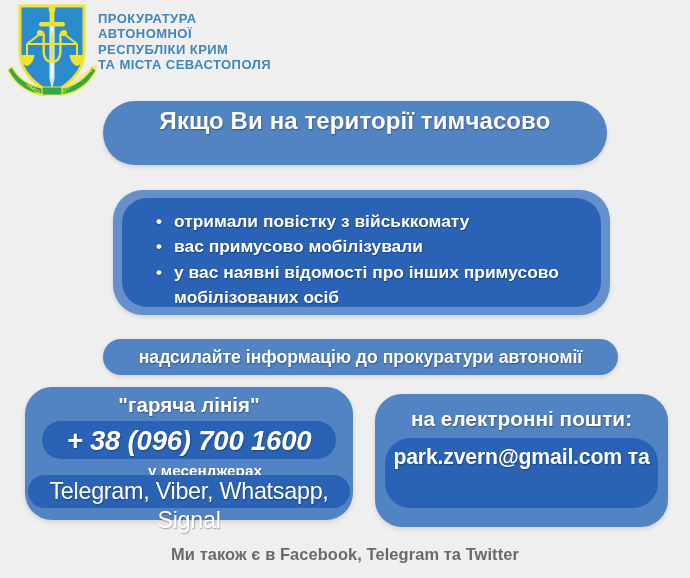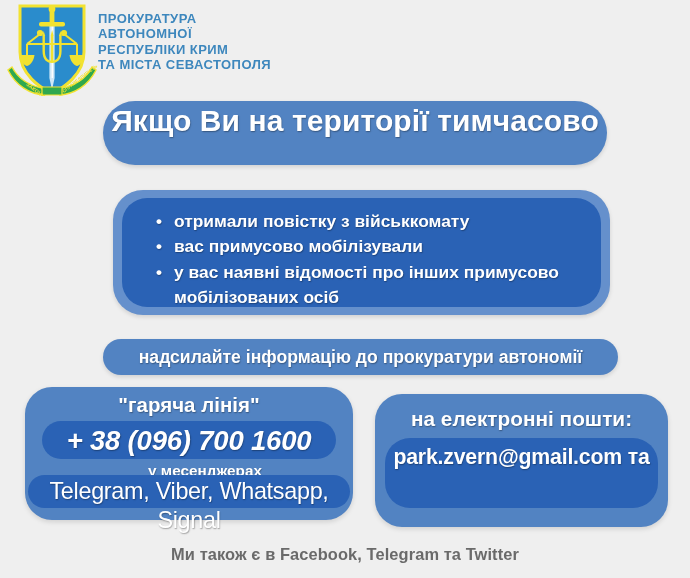--- a/index.html
+++ b/index.html
@@ -72,21 +72,21 @@
   }
 
   
   #title-banner {
     left: 103px;
     top: 101px;
     width: 504px;
     height: 64px;
     border-radius: 32px;
     padding-top: 8px;
-    font-size: 30px;
+    font-size: 24px;
     font-weight: bold;
     line-height: 24.5px;
     letter-spacing: 0.1px;
   }
 
   
   #bullets-outer {
     position: absolute;
     left: 113px;
     top: 190px;

